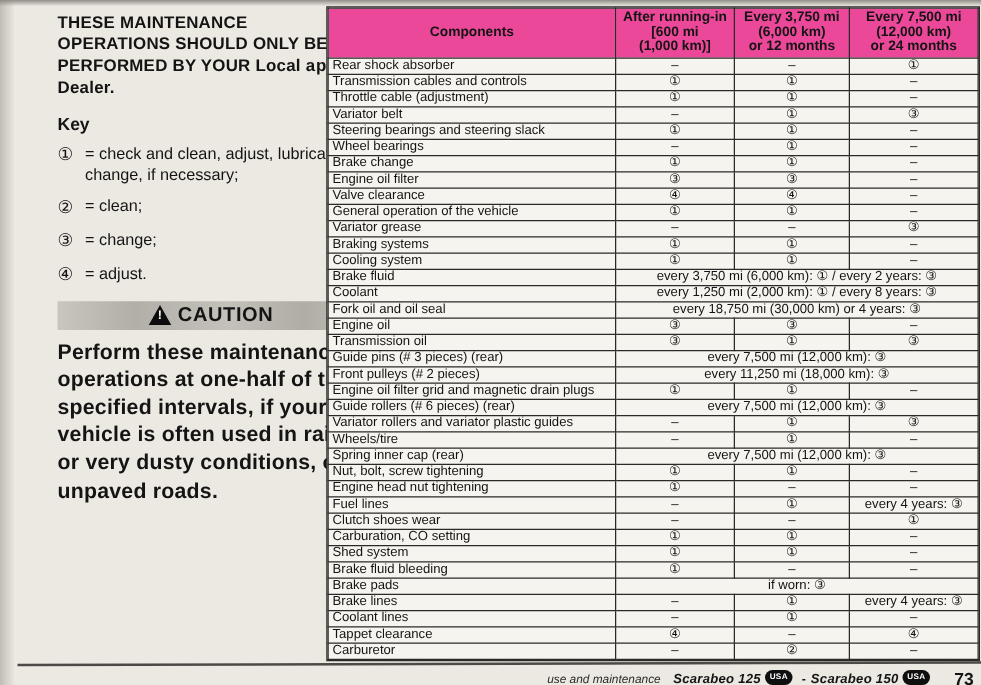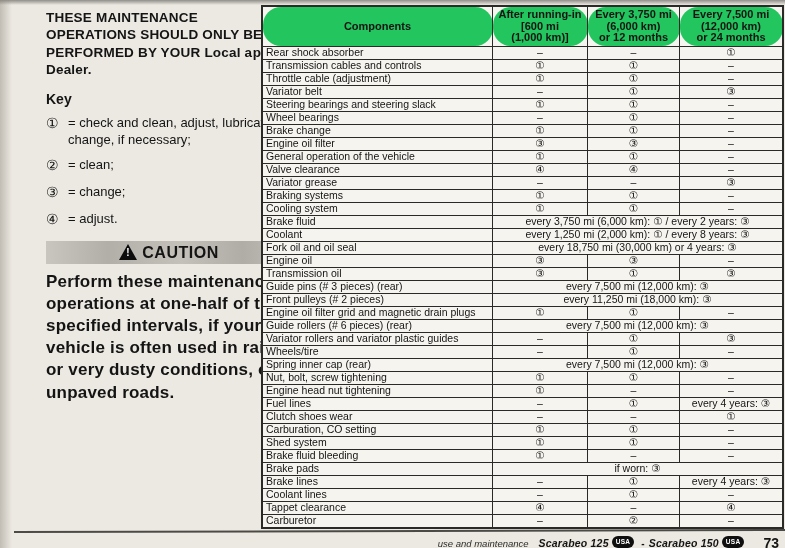--- a/index.html
+++ b/index.html
@@ -39,24 +39,23 @@
     font-weight:bold; font-size:10px; line-height:1; }
   .caution-body { font-weight:bold; font-size:17px; line-height:1.3; margin:0; letter-spacing:.2px; }
 
   
   table.maint { position:absolute; left:262px; top:6px;
     border-collapse:collapse; table-layout:fixed;
     background:#f6f4ef; box-shadow:0 0 0 1px #2a2a28; }
   col.c-comp { width:230px; } col.c-1 { width:95px; } col.c-2 { width:92px; } col.c-3 { width:103px; }
   table.maint th, table.maint td { border:1px solid #2a2a28; }
   table.maint thead th {
-    background:#22c55e; font-weight:bold; font-size:11px; line-height:11.5px;
+    background:#ec4899; font-weight:bold; font-size:11px; line-height:11.5px;
     height:34px; padding:2px 1px; text-align:center; vertical-align:middle;
     white-space:pre-line;
-    border-radius:18px;
   }
   table.maint tbody td { height:12px; font-size:10.5px; line-height:11px;
     padding:0 3px; overflow:hidden; white-space:nowrap; }
   td.comp { text-align:left; }
   td.val { text-align:center; font-size:11px; }
   td.spanval { text-align:center; font-size:11px; }
 
   
   .footer-rule { position:absolute; left:14px; right:0; top:530px; height:2px;
     background:#4b4a46; transform:rotate(-.15deg); }
@@ -171,29 +170,29 @@
         <td class="val">①</td>
         <td class="val">–</td>
       </tr>
       <tr>
         <td class="comp">Engine oil filter</td>
         <td class="val">③</td>
         <td class="val">③</td>
         <td class="val">–</td>
       </tr>
       <tr>
-        <td class="comp">General operation of the vehicle</td>
-        <td class="val">①</td>
-        <td class="val">①</td>
-        <td class="val">–</td>
-      </tr>
-      <tr>
         <td class="comp">Valve clearance</td>
         <td class="val">④</td>
         <td class="val">④</td>
+        <td class="val">–</td>
+      </tr>
+      <tr>
+        <td class="comp">General operation of the vehicle</td>
+        <td class="val">①</td>
+        <td class="val">①</td>
         <td class="val">–</td>
       </tr>
       <tr>
         <td class="comp">Variator grease</td>
         <td class="val">–</td>
         <td class="val">–</td>
         <td class="val">③</td>
       </tr>
       <tr>
         <td class="comp">Braking systems</td>

